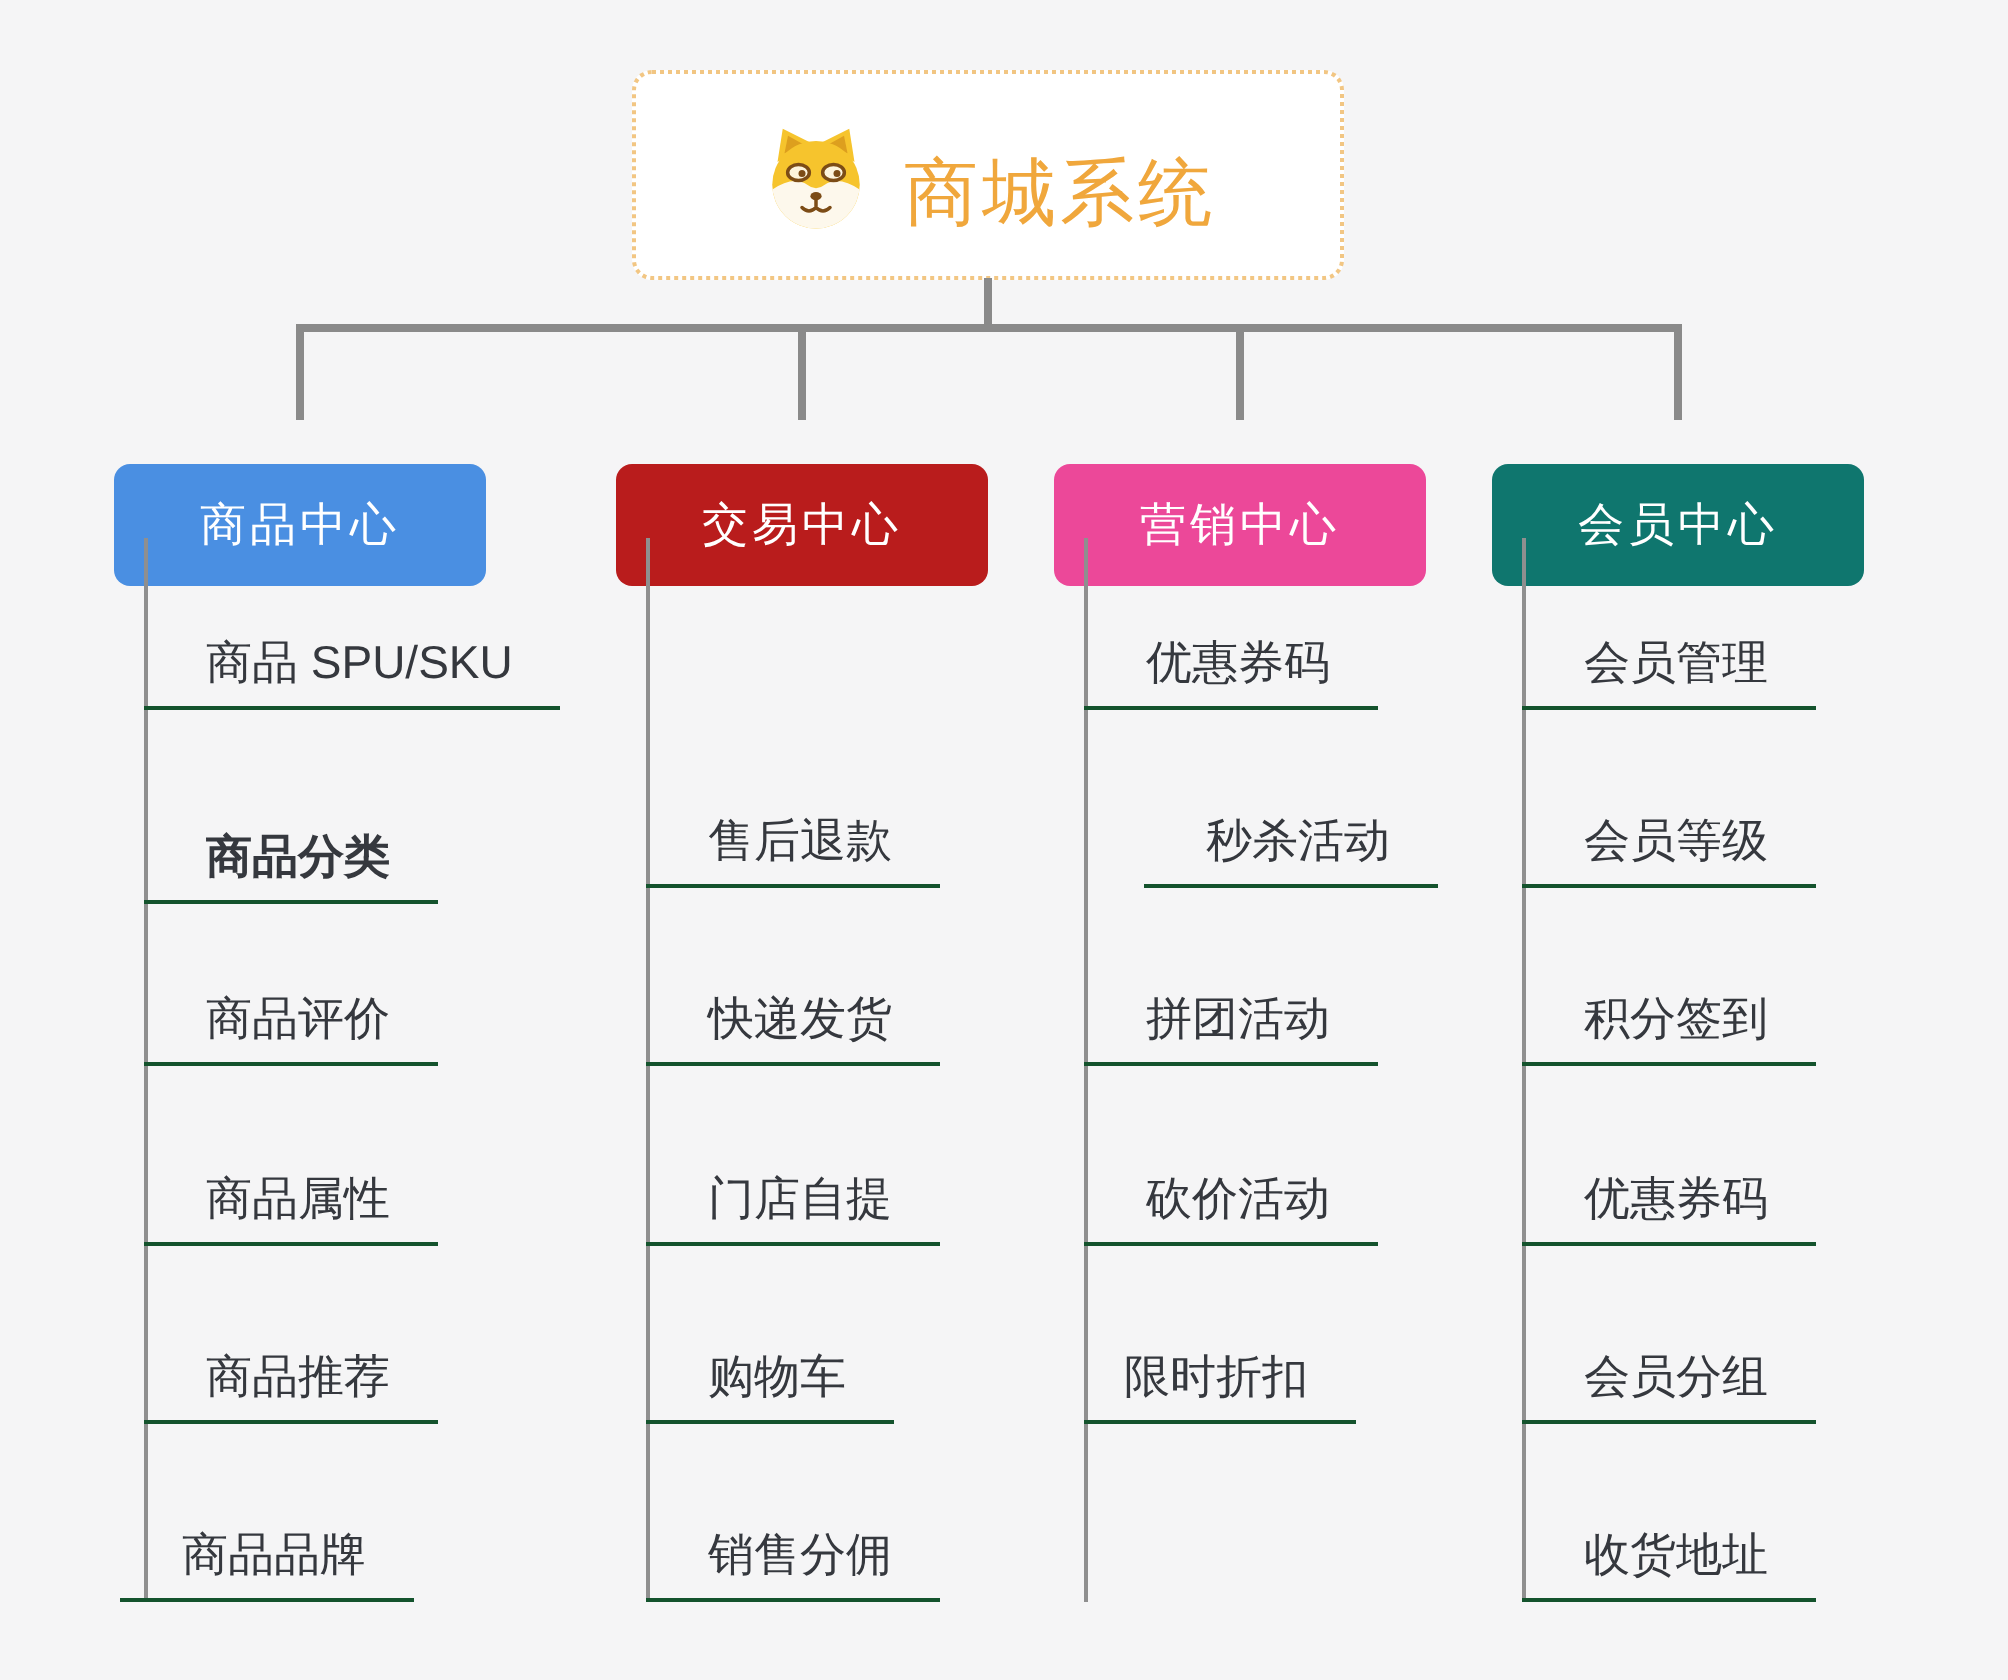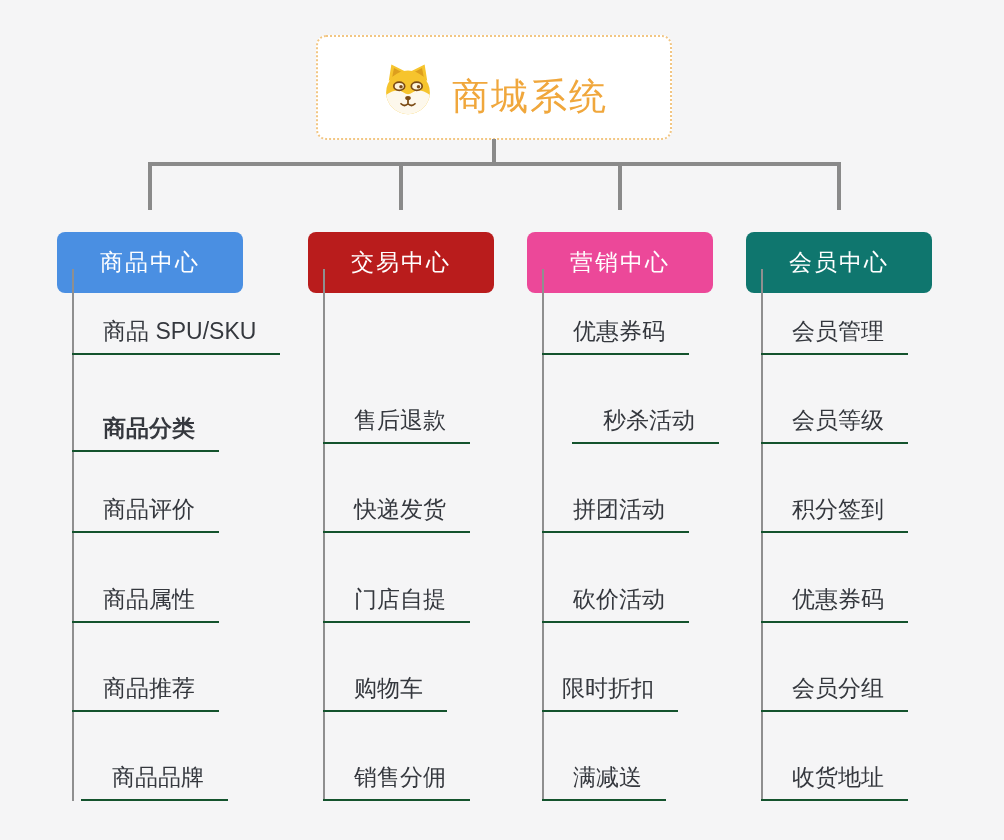--- a/index.html
+++ b/index.html
@@ -78,21 +78,21 @@
     </div>
     <div class="leaf" style="left: 72px; top: 487px;">
       <span class="leaf-label">商品评价</span>
     </div>
     <div class="leaf" style="left: 72px; top: 577px;">
       <span class="leaf-label">商品属性</span>
     </div>
     <div class="leaf" style="left: 72px; top: 666px;">
       <span class="leaf-label">商品推荐</span>
     </div>
-    <div class="leaf" style="left: 81px; top: 755px; font-family: Liberation Mono, monospace;">
+    <div class="leaf" style="left: 60px; top: 755px; font-family: Liberation Mono, monospace;">
       <span class="leaf-label">商品品牌</span>
     </div>
     <div class="conn" style="left: 399px; top: 166px; width: 4px; height: 44px;"></div>
     <div class="branch-node" style="left: 308px; background: #b91c1c;">
       <span class="branch-label">交易中心</span>
     </div>
     <div class="leaf-vline" style="left: 323px; top: 269px; height: 532px;"></div>
     <div class="leaf" style="left: 323px; top: 398px;">
       <span class="leaf-label">售后退款</span>
     </div>
@@ -121,23 +121,20 @@
     </div>
     <div class="leaf" style="left: 542px; top: 487px;">
       <span class="leaf-label">拼团活动</span>
     </div>
     <div class="leaf" style="left: 542px; top: 577px;">
       <span class="leaf-label">砍价活动</span>
     </div>
     <div class="leaf" style="left: 542px; top: 666px; padding-left: 20px;">
       <span class="leaf-label">限时折扣</span>
     </div>
-    <div class="leaf" style="left: 542px; top: 755px;">
-      <span class="leaf-label">满减送</span>
-    </div>
     <div class="conn" style="left: 837px; top: 166px; width: 4px; height: 44px;"></div>
     <div class="branch-node" style="left: 746px; background: #0f766e;">
       <span class="branch-label">会员中心</span>
     </div>
     <div class="leaf-vline" style="left: 761px; top: 269px; height: 532px;"></div>
     <div class="leaf" style="left: 761px; top: 309px;">
       <span class="leaf-label">会员管理</span>
     </div>
     <div class="leaf" style="left: 761px; top: 398px;">
       <span class="leaf-label">会员等级</span>

